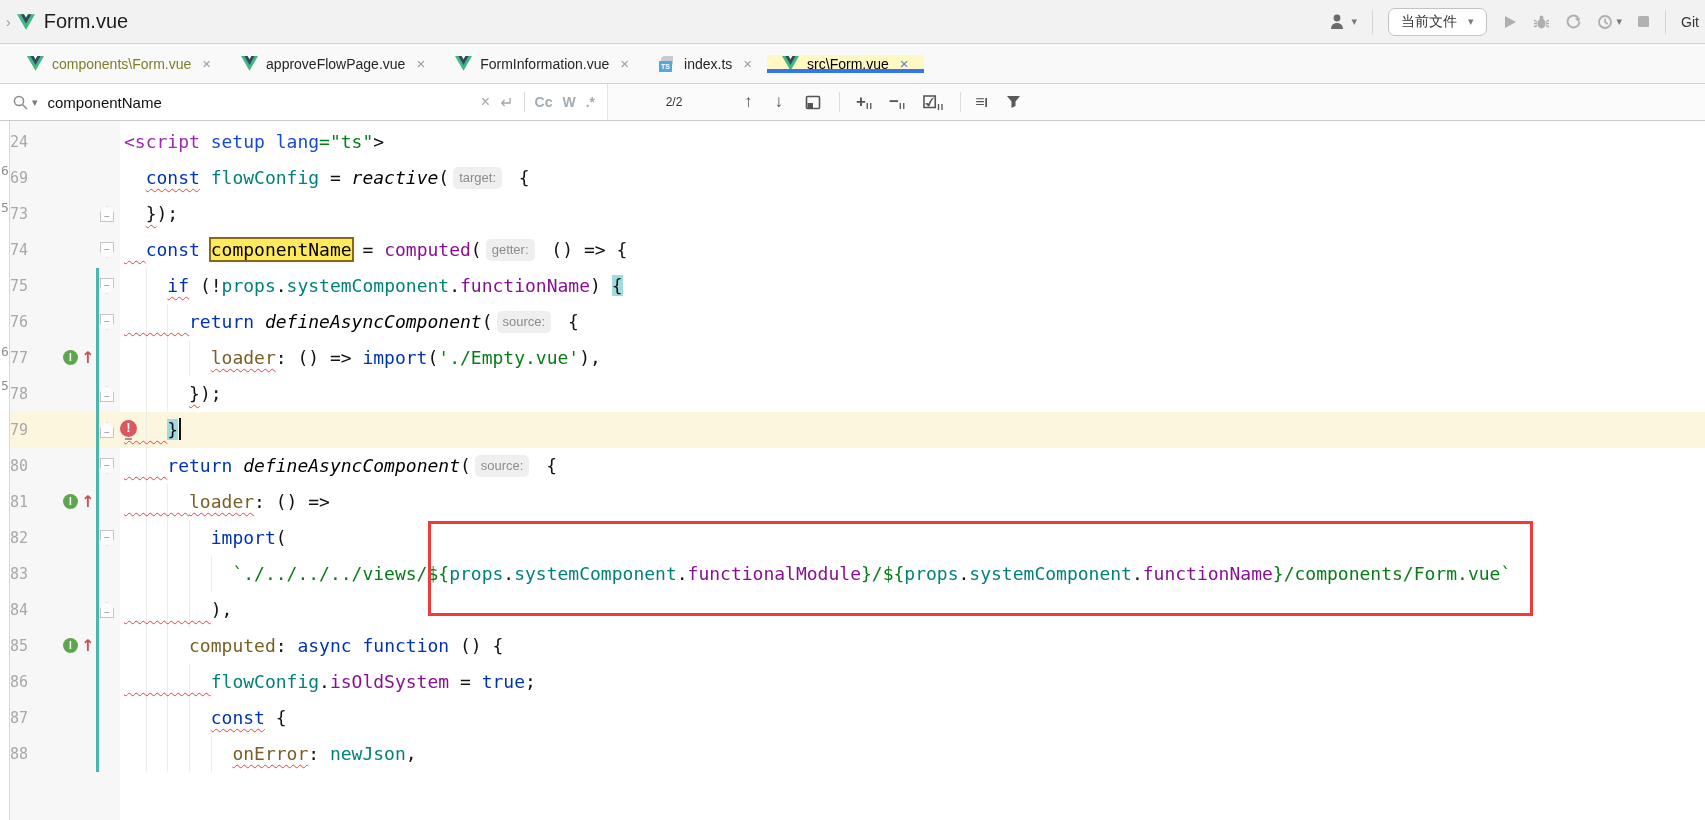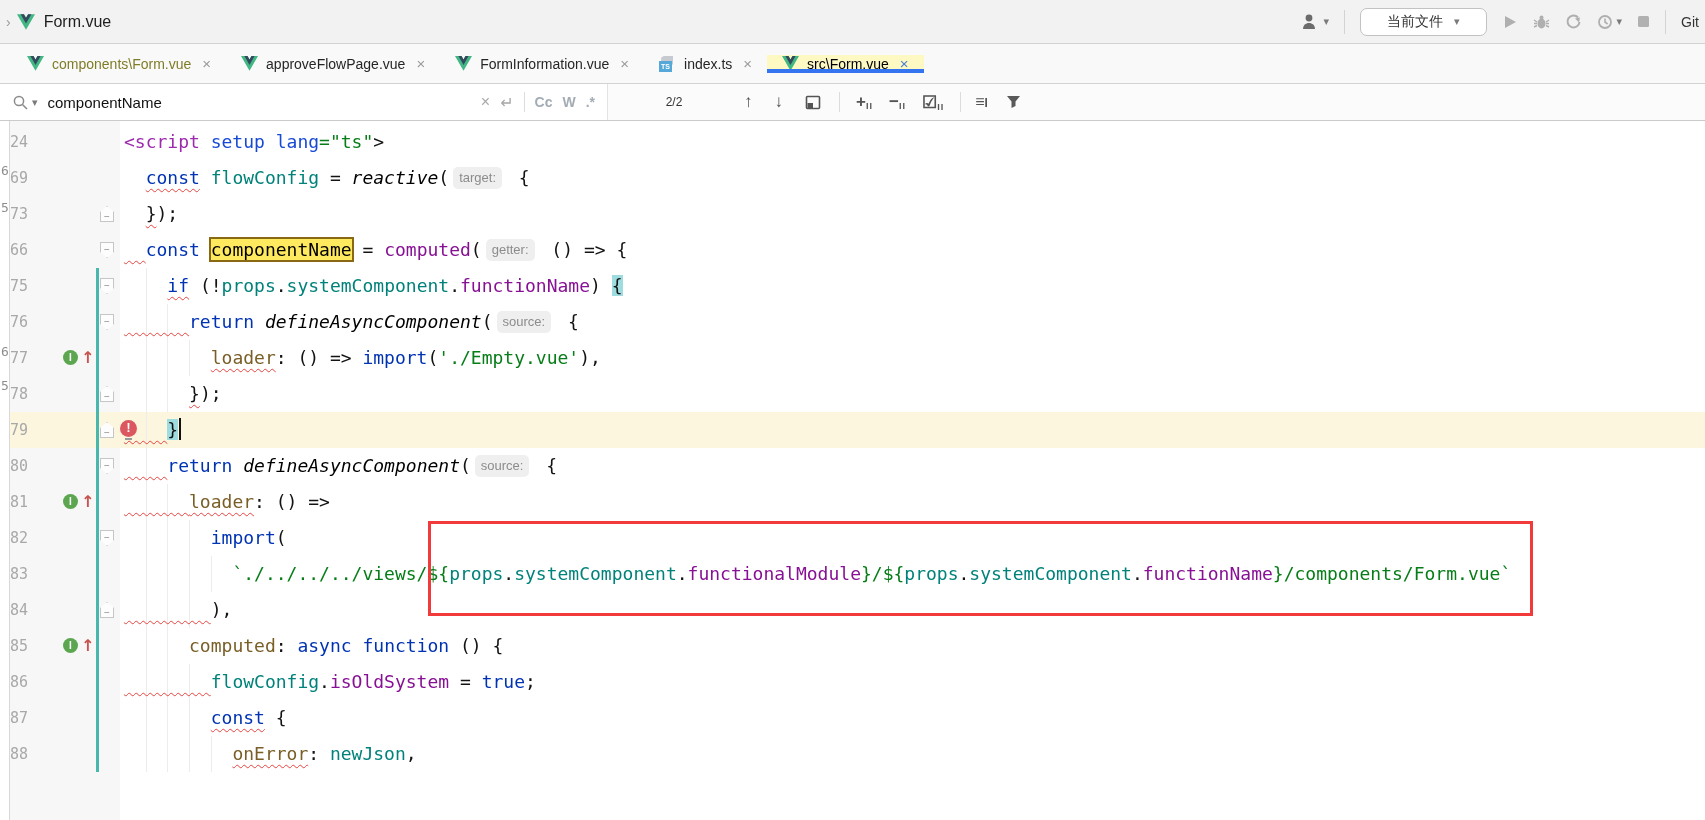--- a/index.html
+++ b/index.html
@@ -4,27 +4,27 @@
 <style>
   * { margin:0; padding:0; box-sizing:border-box; }
   html,body { width:1705px; height:820px; overflow:hidden; }
   body { font-family:"Liberation Sans", sans-serif; background:#fff; }
   .app { position:relative; width:1705px; height:820px; background:#fff; }
 
   
   .titlebar { height:44px; background:#F2F2F2; border-bottom:1px solid #D2D2D2;
     display:flex; align-items:center; padding:0 6px 0 4px; }
   .tb-chevron { color:#9B9B9B; font-size:14px; margin:0 6px 0 2px; }
-  .tb-title { font-size:16px; color:#1E1E1E; margin-left:9px; }
+  .tb-title { font-size:20px; color:#1E1E1E; margin-left:9px; }
   .tb-spacer { flex:1; }
   .tb-right { display:flex; align-items:center; gap:15px; }
   .tb-sep { width:1px; height:24px; background:#D4D4D4; }
   .caret { color:#7A7A7A; font-size:11px; margin-left:3px; }
   .runcfg { display:flex; align-items:center; gap:8px; background:#fff;
-    border:1px solid #C2C2C2; border-radius:7px; padding:4px 26px; font-size:14px; color:#333; }
+    border:1px solid #C2C2C2; border-radius:7px; padding:4px 12px; font-size:14px; color:#333; }
   .tbicon { display:flex; align-items:center; }
   .tb-git { font-size:14px; color:#333; padding-right:0; }
 
   
   .tabbar { height:40px; background:#F9F9F9; border-bottom:1px solid #D2D2D2;
     display:flex; align-items:center; padding-left:12px; }
   .tab { display:flex; align-items:center; gap:8px; padding:0 15px; position:relative;
     font-size:14px; cursor:default; }
   .tab .tlabel { color:#262626; }
   .tab .close { color:#9B9B9B; font-size:15px; margin-left:3px; }
@@ -270,21 +270,21 @@
         <div class="row">
           <div class="num">69</div>
           <div class="code"><span class="tk-pln">  </span><span class="tk-kw sq">const</span><span class="tk-pln"> </span><span class="tk-id">flowConfig</span><span class="tk-pln"> = </span><span class="tk-fn">reactive</span><span class="tk-pln">(</span><span class="inlay">target:</span><span class="tk-pln"> {</span></div>
         </div>
         <div class="row">
           <div class="num">73</div>
           <div class="fold u">−</div>
           <div class="code"><span class="tk-pln">  </span><span class="tk-pln sq">}</span><span class="tk-pln">);</span></div>
         </div>
         <div class="row">
-          <div class="num">66</div>
+          <div class="num">74</div>
           <div class="fold d">−</div>
           <div class="code"><span class="tk-pln sq">  </span><span class="tk-kw">const</span><span class="tk-pln"> </span><span class="match">componentName</span><span class="tk-pln"> = </span><span class="tk-call">computed</span><span class="tk-pln">(</span><span class="inlay">getter:</span><span class="tk-pln"> () =&gt; {</span></div>
         </div>
         <div class="row">
           <div class="chg"></div>
           <div class="guide" style="left: 145.68px;"></div>
           <div class="num">75</div>
           <div class="fold d">−</div>
           <div class="code"><span class="tk-pln">    </span><span class="tk-kw sq">if</span><span class="tk-pln"> (!</span><span class="tk-id">props</span><span class="tk-pln">.</span><span class="tk-id">systemComponent</span><span class="tk-pln">.</span><span class="tk-prop">functionName</span><span class="tk-pln">) </span><span class="brace tk-pln">{</span></div>
         </div>

